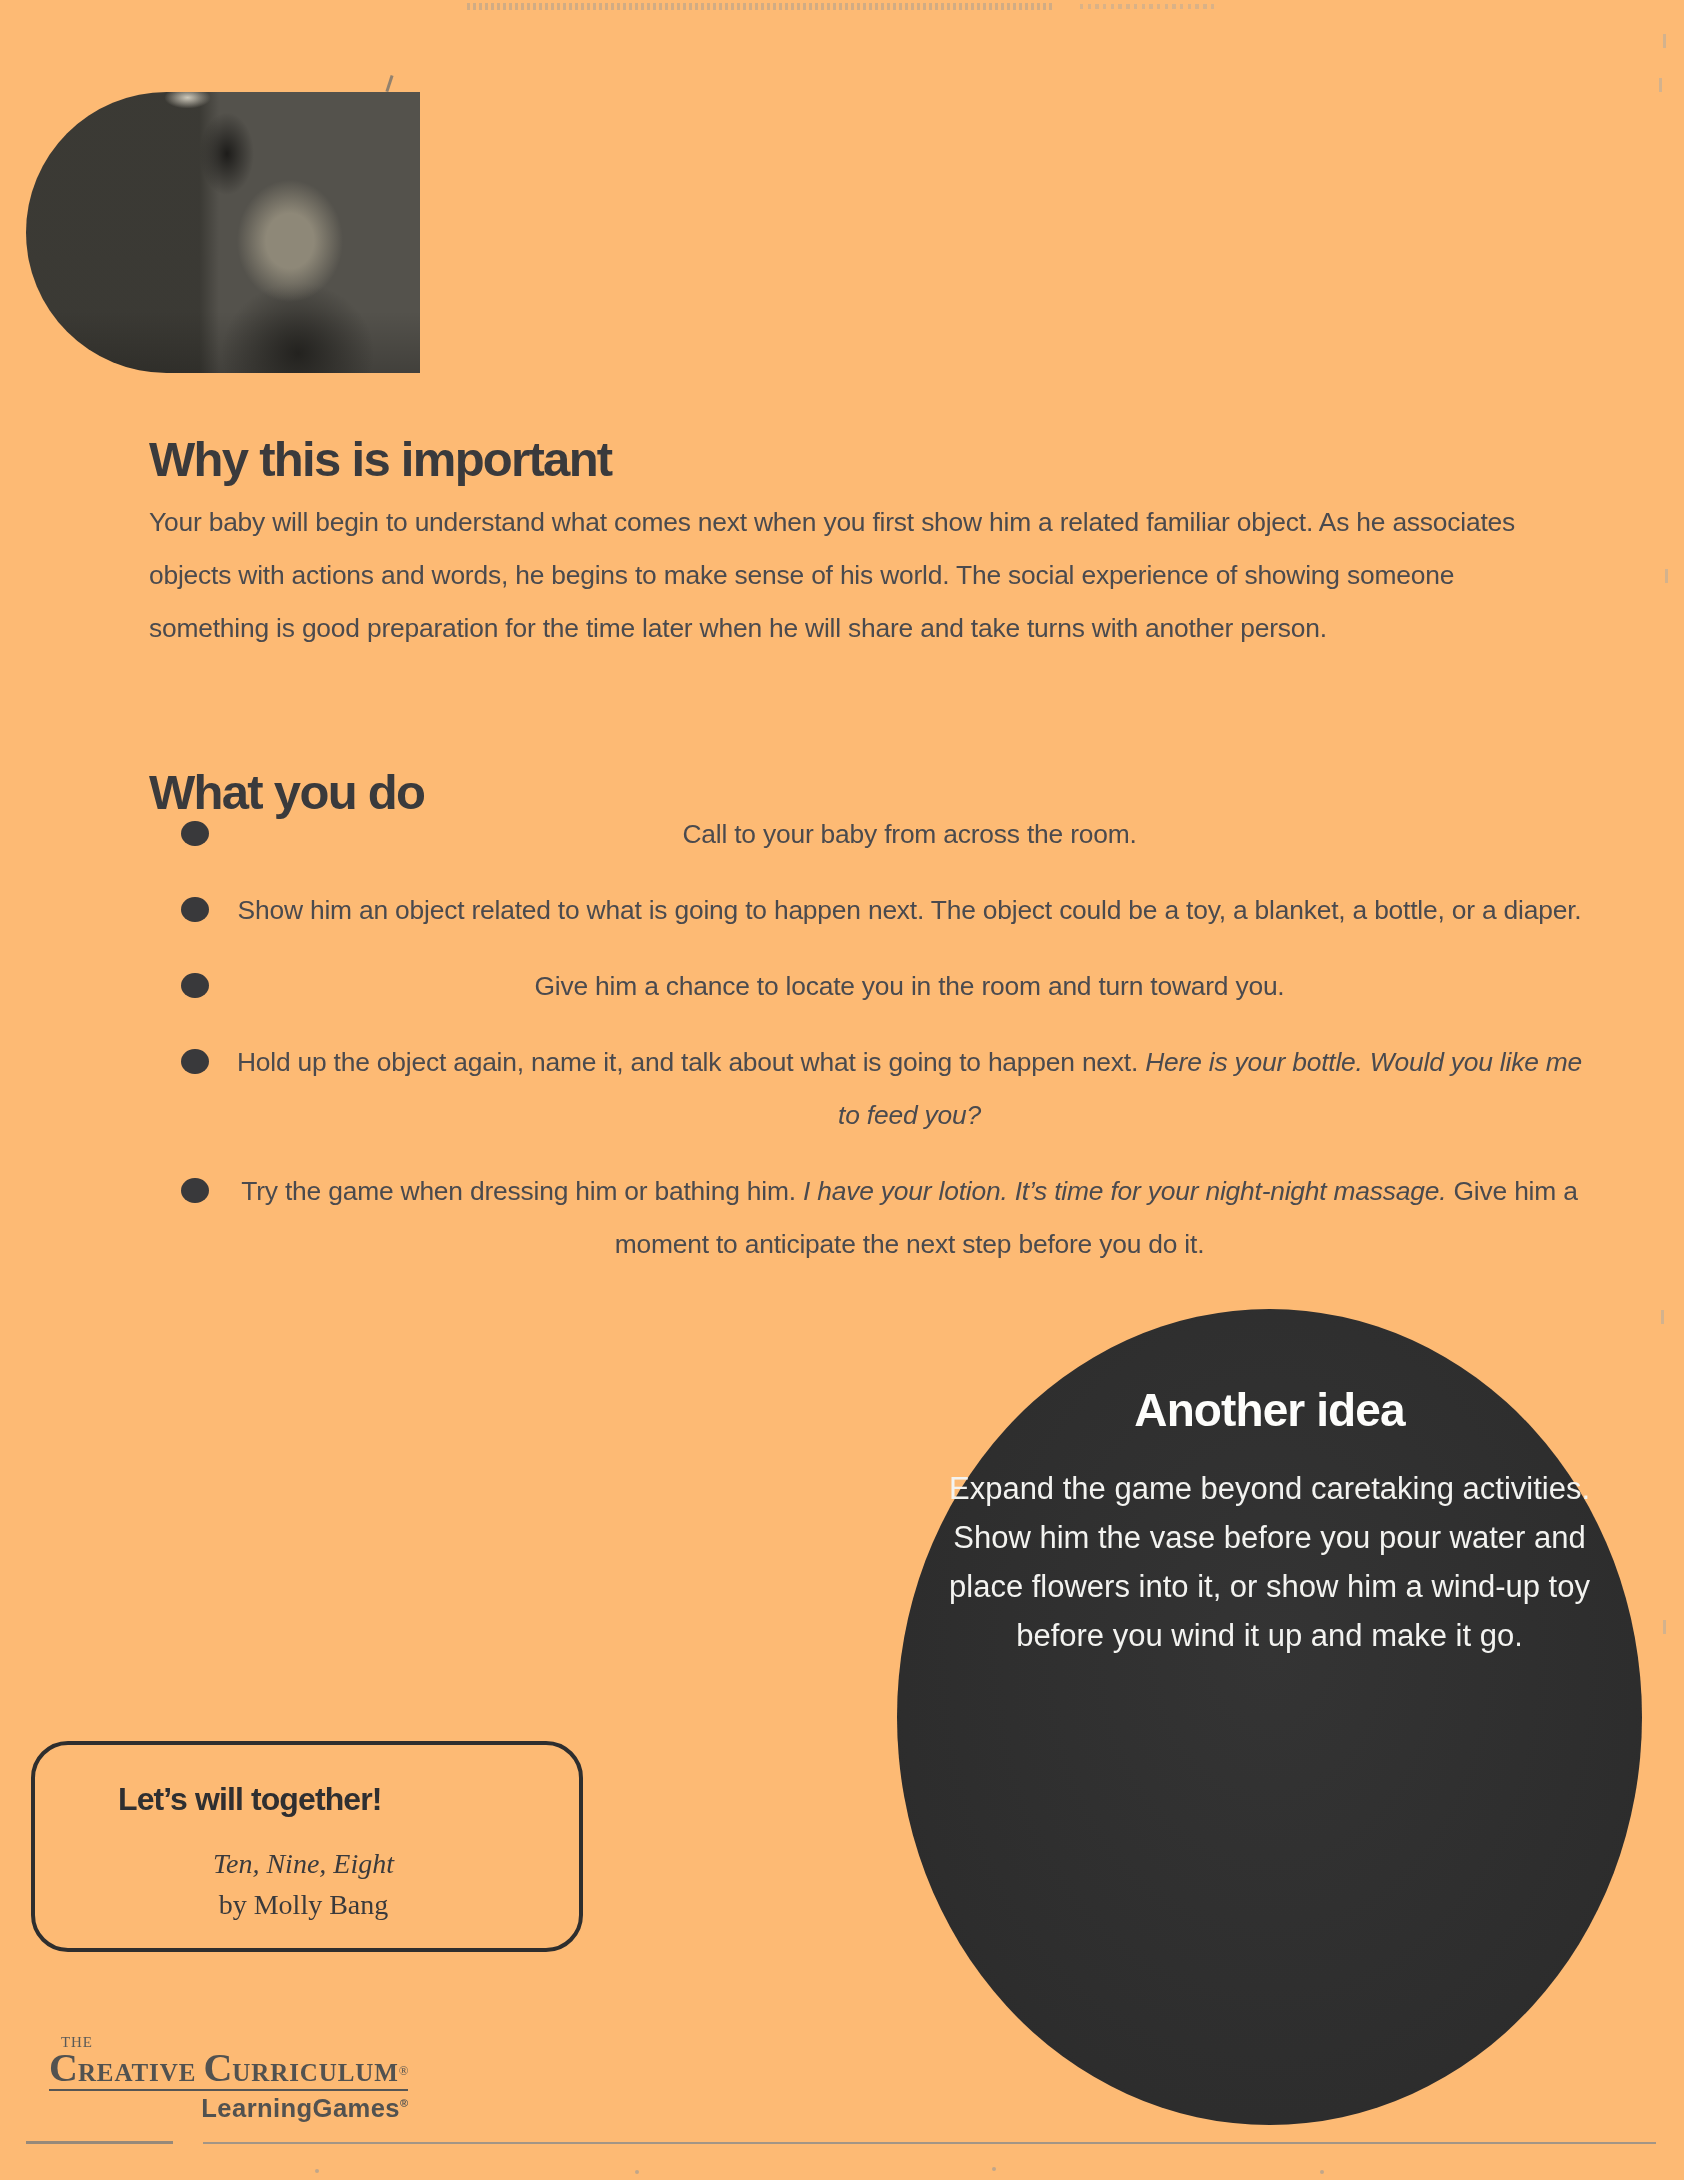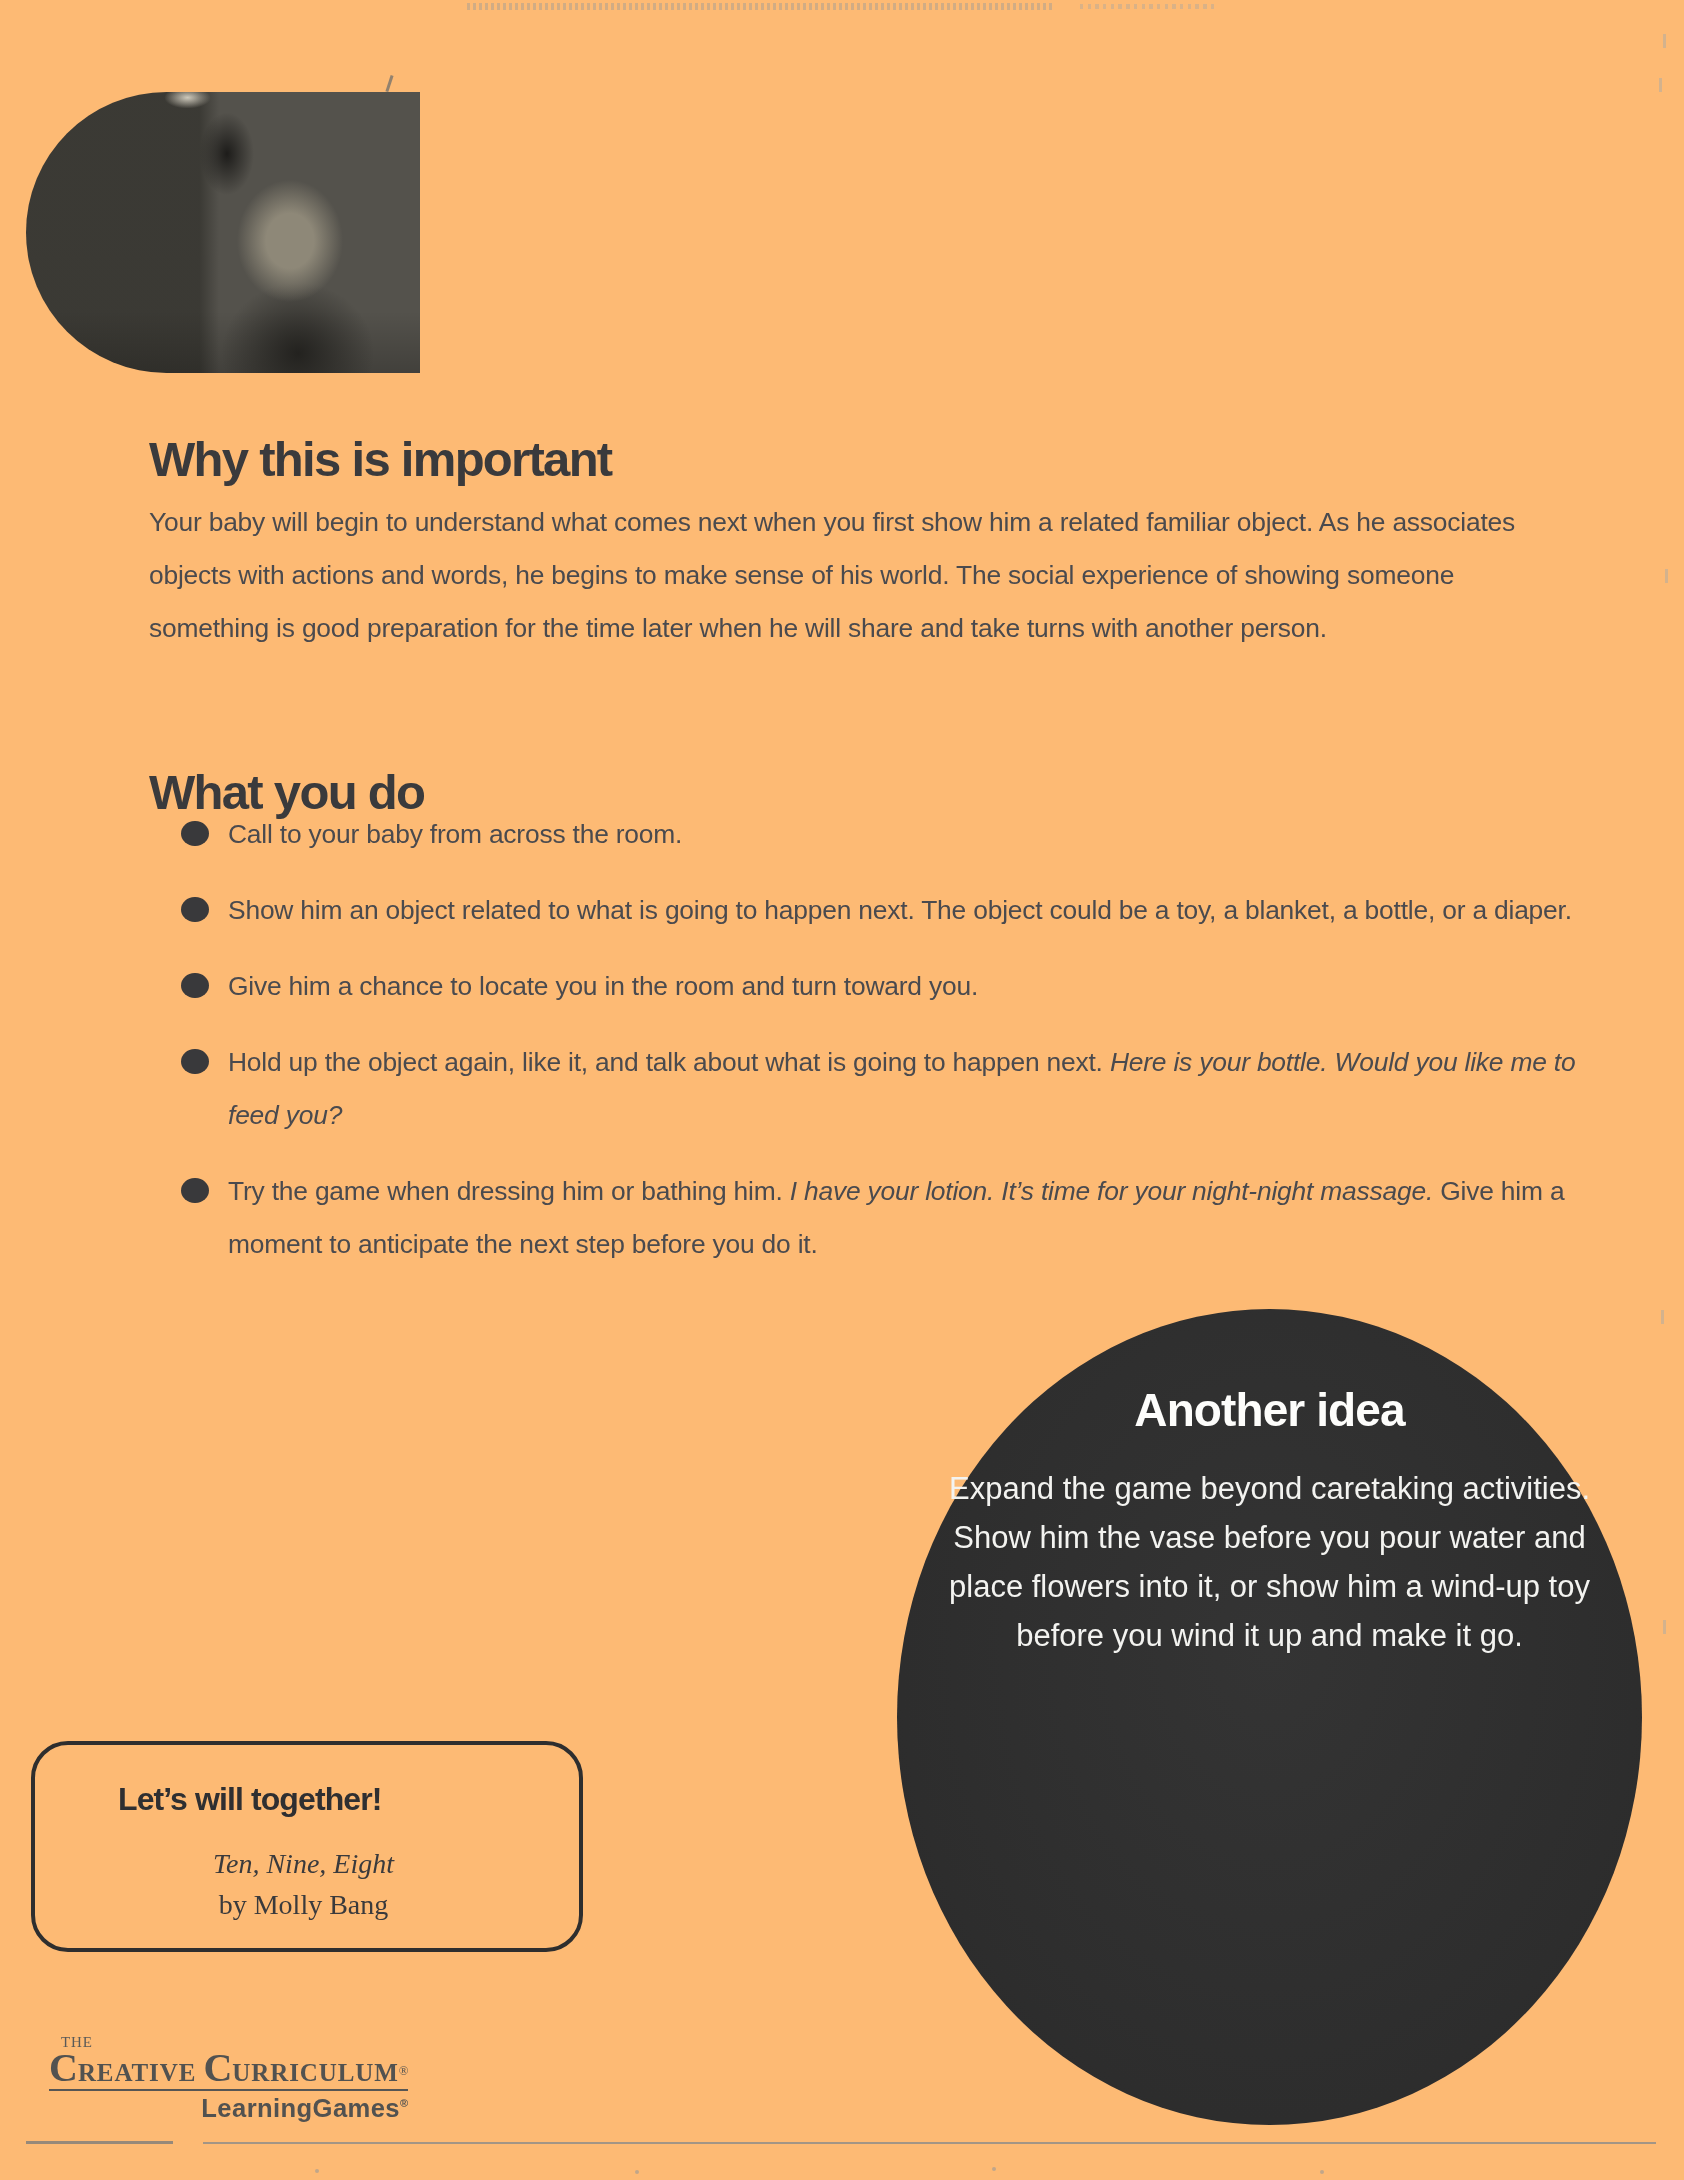--- a/index.html
+++ b/index.html
@@ -54,20 +54,21 @@
     font-size:26.4px;line-height:53px;letter-spacing:-0.2px;color:#4a4a4e;
   }
   
   .bullets{
     position:absolute;left:181px;top:808px;width:1414px;
     list-style:none;margin:0;padding:0;
   }
   .bullets li{
     display:flex;align-items:flex-start;
     margin:0 0 23px 0;
+    text-align:center;
   }
   .dot{
     flex:0 0 auto;width:28px;height:25.6px;border-radius:50%;
     background:#39393b;margin:12.8px 19px 0 0;
   }
   .btext{
     margin:0;width:1363px;
     font-size:26.4px;line-height:53px;letter-spacing:-0.2px;color:#4a4a4e;
   }
   .btext em{font-style:italic;}
@@ -159,21 +160,21 @@
       <li>
         <span class="dot"></span>
         <p class="btext"><span>Show him an object related to what is going to happen next. The object could be a toy, a blanket, a bottle, or a diaper.</span></p>
       </li>
       <li>
         <span class="dot"></span>
         <p class="btext"><span>Give him a chance to locate you in the room and turn toward you.</span></p>
       </li>
       <li>
         <span class="dot"></span>
-        <p class="btext"><span>Hold up the object again, like it, and talk about what is going to happen next. </span><em>Here is your bottle. Would you like me to feed you?</em></p>
+        <p class="btext"><span>Hold up the object again, name it, and talk about what is going to happen next. </span><em>Here is your bottle. Would you like me to feed you?</em></p>
       </li>
       <li>
         <span class="dot"></span>
         <p class="btext"><span>Try the game when dressing him or bathing him. </span><em>I have your lotion. It’s time for your night-night massage.</em><span> Give him a moment to anticipate the next step before you do it.</span></p>
       </li>
     </ul>
 
   <div class="circle">
     <h3>Another idea</h3>
     <p>Expand the game beyond caretaking activities. Show him the vase before you pour water and place flowers into it, or show him a wind-up toy before you wind it up and make it go.</p>

